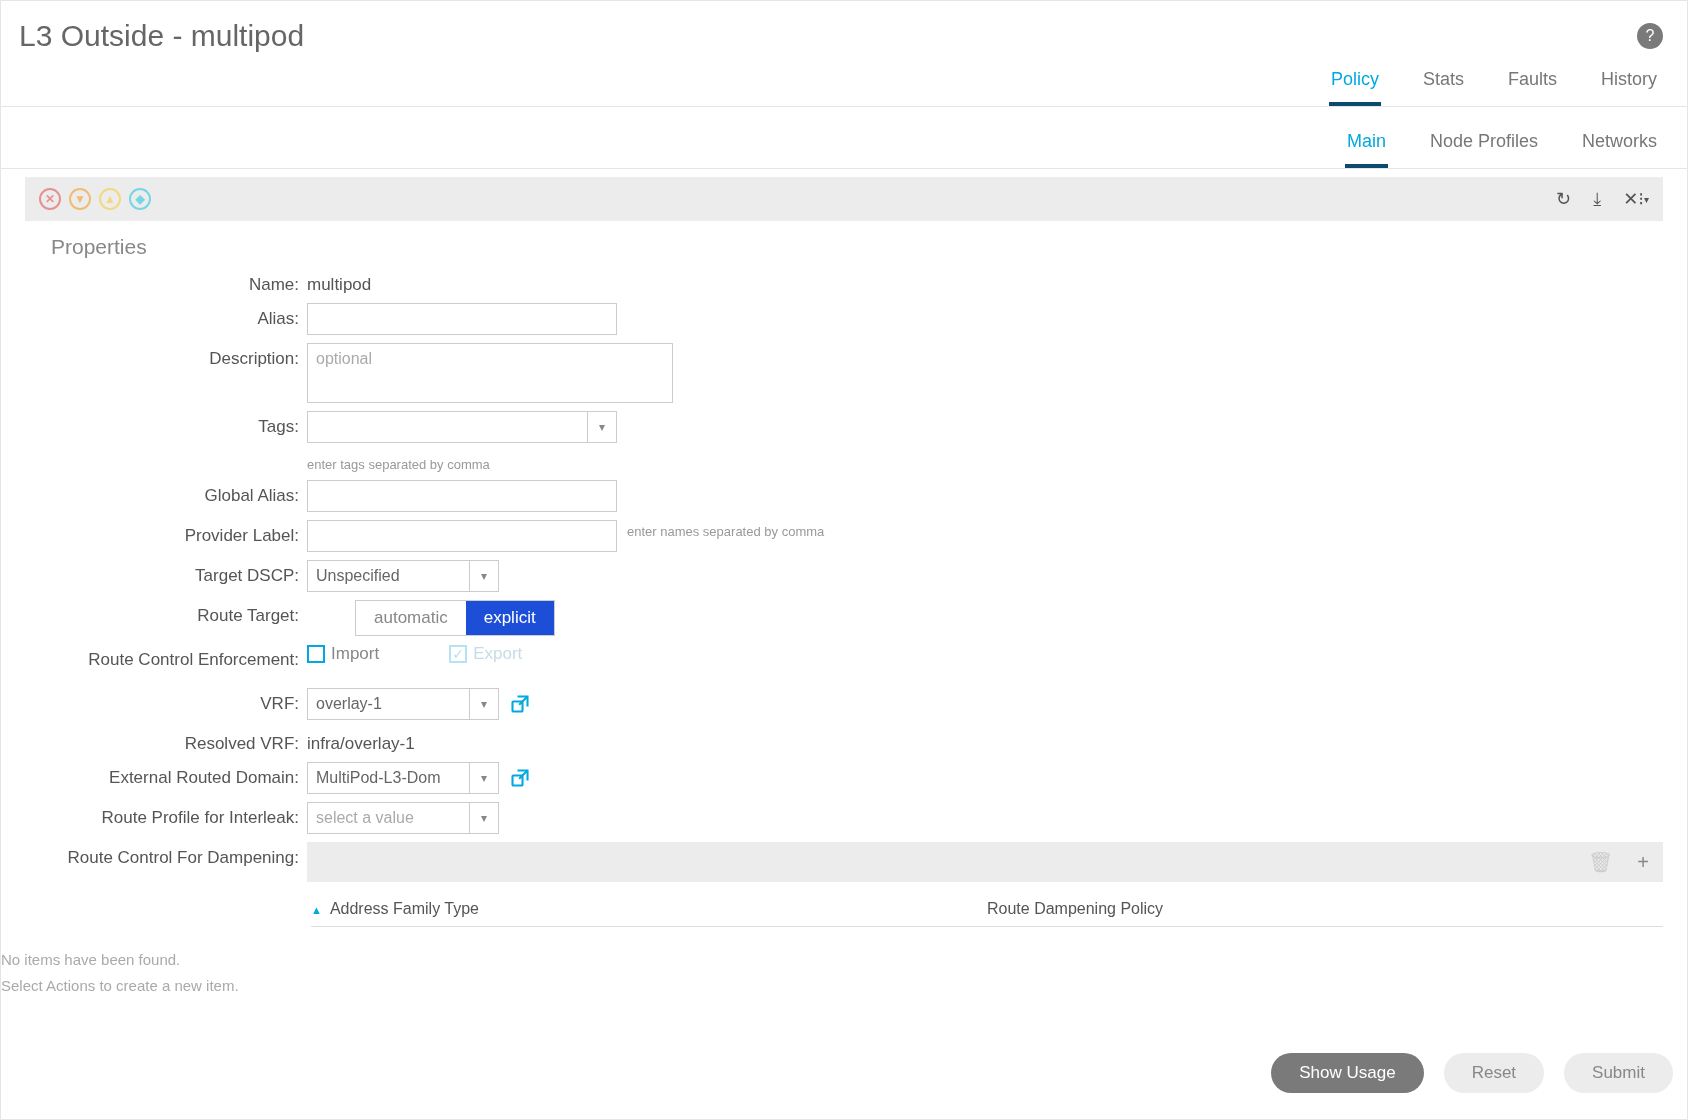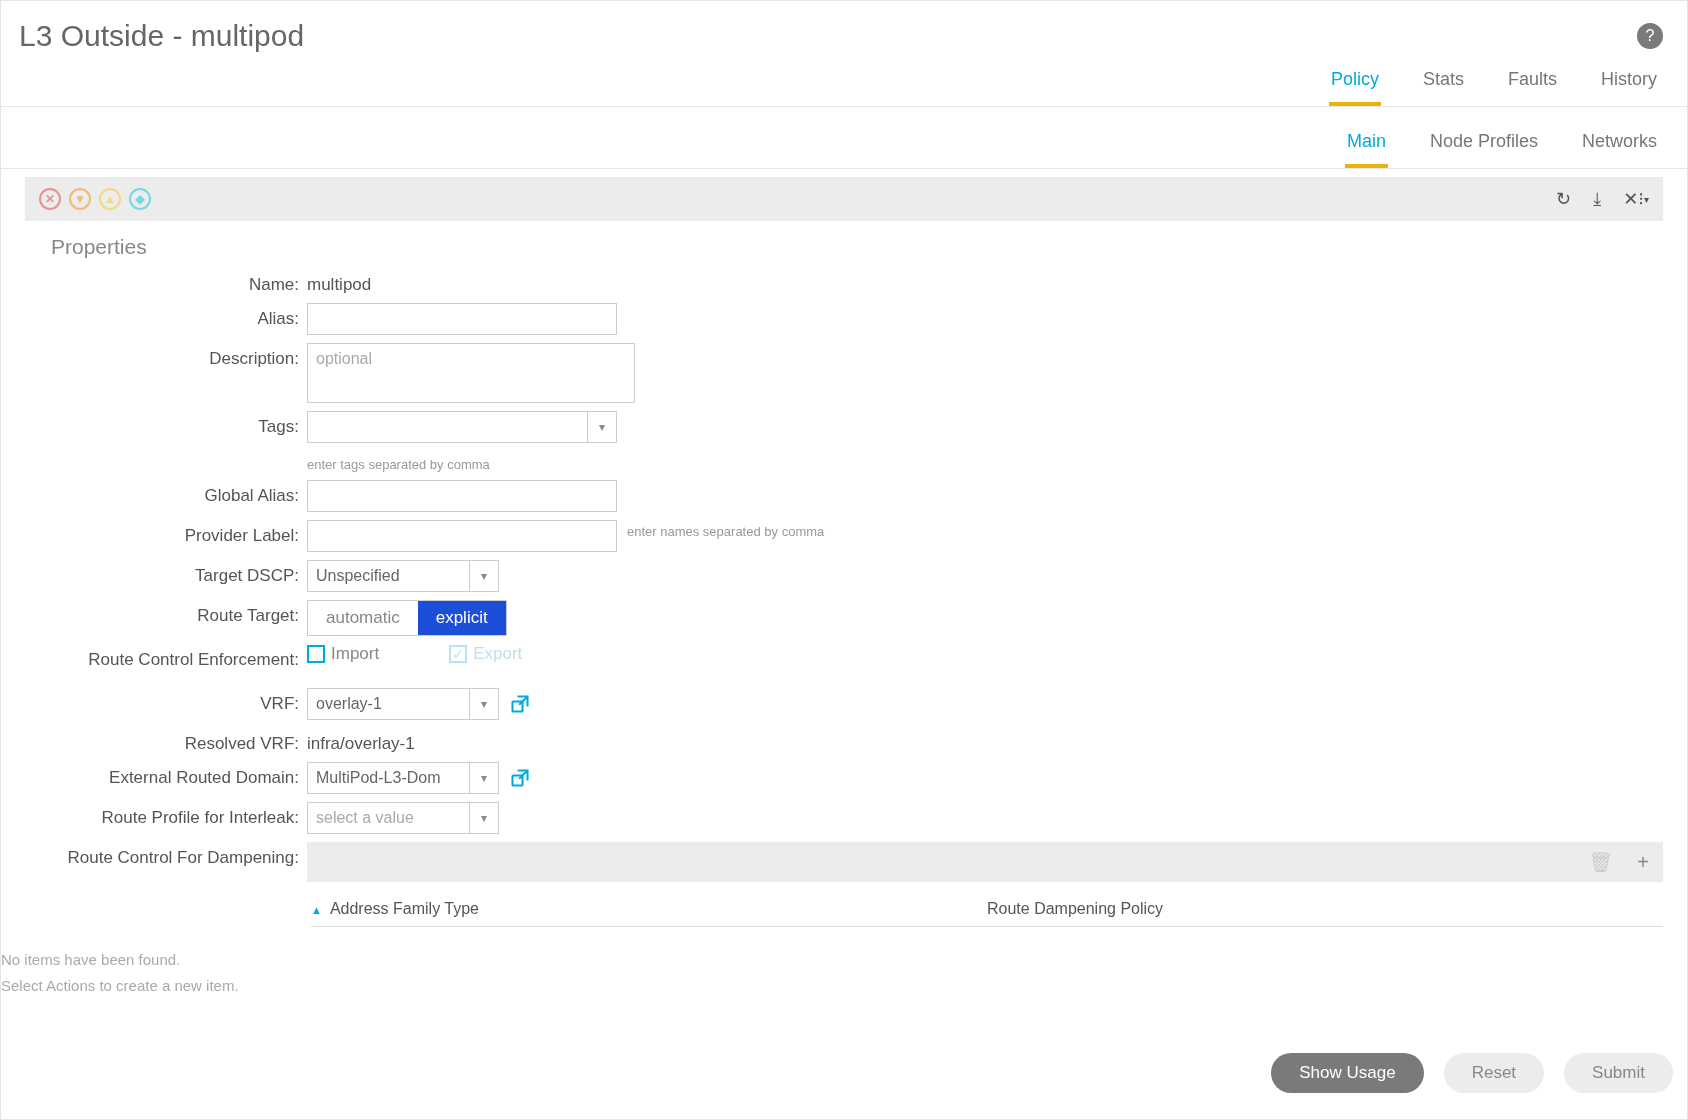--- a/index.html
+++ b/index.html
@@ -6,50 +6,50 @@
   body { font-family: Arial, Helvetica, sans-serif; font-size: 15px; color: #555; background: #fff; }
   .page { width: 1688px; height: 1120px; border: 1px solid #e5e5e5; position: relative; overflow: hidden; padding: 0; }
   
   .header-row { display:flex; align-items:flex-start; justify-content:space-between; padding: 18px 24px 0 18px; }
   .title { font-size: 30px; color: #666; font-weight: 400; text-align: center; }
   .help-btn { width:26px; height:26px; border-radius:50%; background:#7a7a7a; color:#fff; font-size:16px; display:flex; align-items:center; justify-content:center; margin-top:4px; cursor:pointer;}
   
   .tab-row { display:flex; justify-content:flex-end; gap:40px; padding: 12px 28px 0 0; border-bottom:1px solid #e5e5e5; }
   .tab-row.sub { border-bottom:1px solid #e5e5e5; padding-top:20px; }
   .tab { color:#777; padding: 4px 2px 12px 2px; cursor:pointer; font-size:18px; }
-  .tab.active { color:#00a9e0; border-bottom:4px solid #eab308; }
+  .tab.active { color:#00a9e0; border-bottom:4px solid #0c4a6e; }
   
   .toolbar { background:#ececec; height:44px; margin:8px 24px 0 24px; display:flex; align-items:center; justify-content:space-between; padding:0 14px; }
   .fault-icons { display:flex; gap:8px; }
   .fault-icon { width:22px; height:22px; border-radius:50%; border:2px solid; display:flex; align-items:center; justify-content:center; font-size:12px; font-weight:bold; opacity:0.75;}
   .fi-red { border-color:#e57373; color:#e57373; }
   .fi-orange { border-color:#f0ad4e; color:#f0ad4e; }
   .fi-yellow { border-color:#f4d35e; color:#f4d35e; }
   .fi-teal { border-color:#4dd0e1; color:#4dd0e1; }
   .tool-actions { display:flex; gap:22px; align-items:center; color:#555; }
   .tool-actions span { cursor:pointer; font-size:18px; display:flex; align-items:center;}
   
   .section-title { padding:14px 0 0 50px; font-size:21px; color:#888; }
   .form { margin:10px 0 0 0; }
   .row { display:flex; align-items:flex-start; margin-bottom:8px; }
   .row .lbl { width:306px; text-align:right; padding-right:8px; color:#555; font-size:17px; padding-top:6px; }
   .row .val { flex:0 0 auto; display:flex; align-items:center; gap:10px; }
   .row .valstatic { padding-top:6px; font-size:17px; color:#555;}
   .row .hint { color:#999; font-size:13px; margin-top:4px; }
   input[type=text], textarea { border:1px solid #ccc; font-size:16px; color:#666; padding:6px 8px; font-family:inherit; }
   .w-text { width:310px; height:32px; }
-  .w-textarea { width:328px; height:60px; resize:none; }
+  .w-textarea { width:366px; height:60px; resize:none; }
   .w-combo-sm { width:192px; height:32px; }
   .combo-wrap { position:relative; display:flex; }
   .combo-wrap input { border-right:none; }
   .combo-btn { width:30px; height:32px; border:1px solid #ccc; background:#fff; display:flex; align-items:center; justify-content:center; cursor:pointer; font-size:12px; color:#888;}
   .link-out { width:22px; height:22px; display:flex; align-items:center; justify-content:center; cursor:pointer; }
   .link-out svg { width:20px; height:20px; }
   
-  .tgroup { display:flex; border:1px solid #ccc; height:36px; }
+  .tgroup { display:flex; border:1px solid #ccc; height:36px;margin-left:48px; }
   .tbtn { padding:0 18px; display:flex; align-items:center; font-size:17px; cursor:pointer; color:#888; background:#fff;}
   .tbtn.on { background:#1d4ed8; color:#fff; }
   
   .chk { width:18px; height:18px; border:2px solid #00a9e0; background:#fff; display:inline-flex; align-items:center; justify-content:center; margin-right:6px; vertical-align:middle;}
   .chk.checked::after { content:"✓"; color:#b5e2f4; font-size:14px; line-height:1; }
   .chk.disabled { border-color:#b5e2f4; }
   .chklabel { font-size:17px; color:#888; display:inline-flex; align-items:center; margin-right:60px; cursor:pointer;}
   .chklabel.dis { color:#c6dce6; cursor:default;}
   
   .damp-head { background:#ececec; margin:0 24px 0 0; height:40px; display:flex; align-items:center; justify-content:flex-end; padding-right:14px; gap:24px; }

